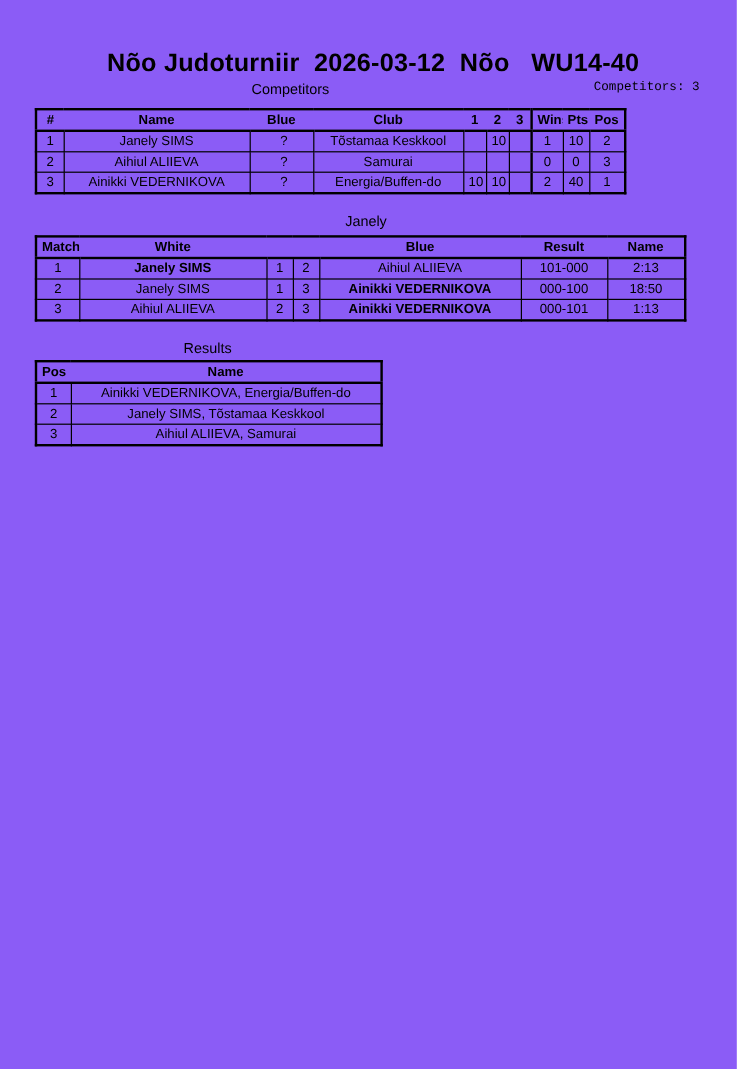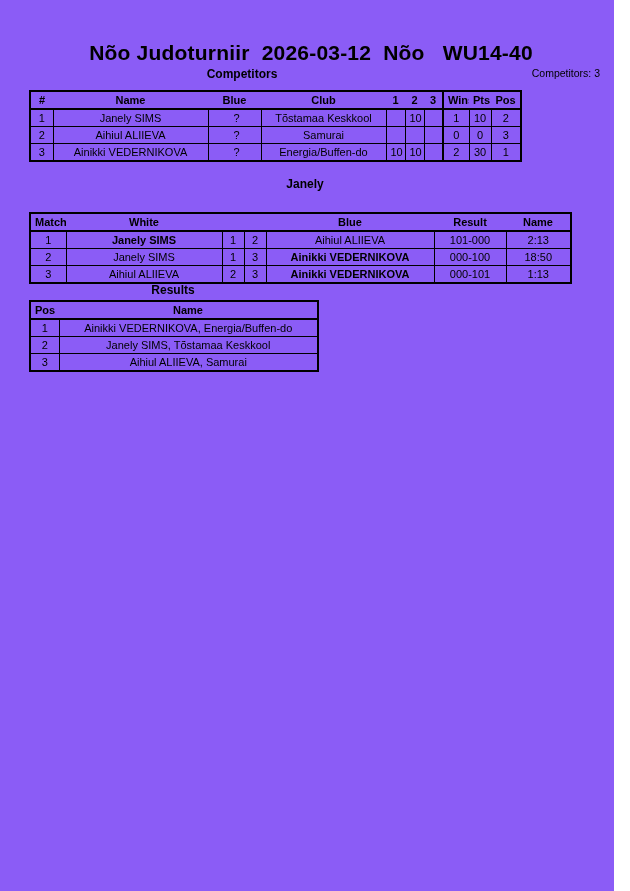--- a/index.html
+++ b/index.html
@@ -27,31 +27,32 @@
     text-align: center;
     font-size: 21px;
     font-weight: bold;
     white-space: pre;
     letter-spacing: 0.2px;
   }
   .section-label {
     position: absolute;
     transform: translateX(-50%);
     font-size: 12px;
-    font-weight: bold;
+    font-weight: normal;
     white-space: nowrap;
   }
   .label-competitors { left: 242px; top: 67px; }
   .label-matches    { left: 305px; top: 177px; }
   .label-results    { left: 173px; top: 283px; }
   .competitors-count {
     position: absolute;
     top: 67px;
-    right: 14px;
+    right: 31px;
     font-size: 10.5px;
+    font-family: Liberation Mono, monospace;
   }
   table {
     position: absolute;
     border-collapse: collapse;
     table-layout: fixed;
     border: 2px solid #000;
     font-size: 11px;
   }
   td, th {
     border: 1px solid #000;
@@ -68,21 +69,21 @@
     border-bottom: 2px solid #000;
     font-weight: bold;
     text-align: center;
   }
   .ctr { text-align: center; }
   .lft { text-align: center; }
   .grade-cell { padding-left: 8px; }
   .thick-left { border-left: 2px solid #000 !important; }
   .winner { font-weight: bold; }
   .competitors-table { left: 29px; top: 90px;  width: 491px; }
-  .matches-table     { left: 29px; top: 212px; width: 541px; }
+  .matches-table     { left: 29px; top: 196px; width: 541px; }
   .results-table     { left: 29px; top: 300px; width: 288px; }
 </style>
 </head>
 <body>
 
 <div class="page">
 
   <h1 class="title">Nõo Judoturniir  2026-03-12  Nõo   WU14-40</h1>
 
   <div class="section-label label-competitors">Competitors</div>
@@ -140,21 +141,21 @@
     </tr>
     <tr>
       <td class="ctr">3</td>
       <td class="lft">Ainikki VEDERNIKOVA</td>
       <td class="lft grade-cell">?</td>
       <td class="lft">Energia/Buffen-do</td>
       <td class="ctr">10</td>
       <td class="ctr">10</td>
       <td class="ctr"></td>
       <td class="ctr thick-left">2</td>
-      <td class="ctr">30</td>
+      <td class="ctr">40</td>
       <td class="ctr">1</td>
     </tr>
   </tbody>
     </table>
 
   <div class="section-label label-matches">Janely</div>
 
   <table class="matches-table">
     <colgroup>
       <col style="width:36px">

